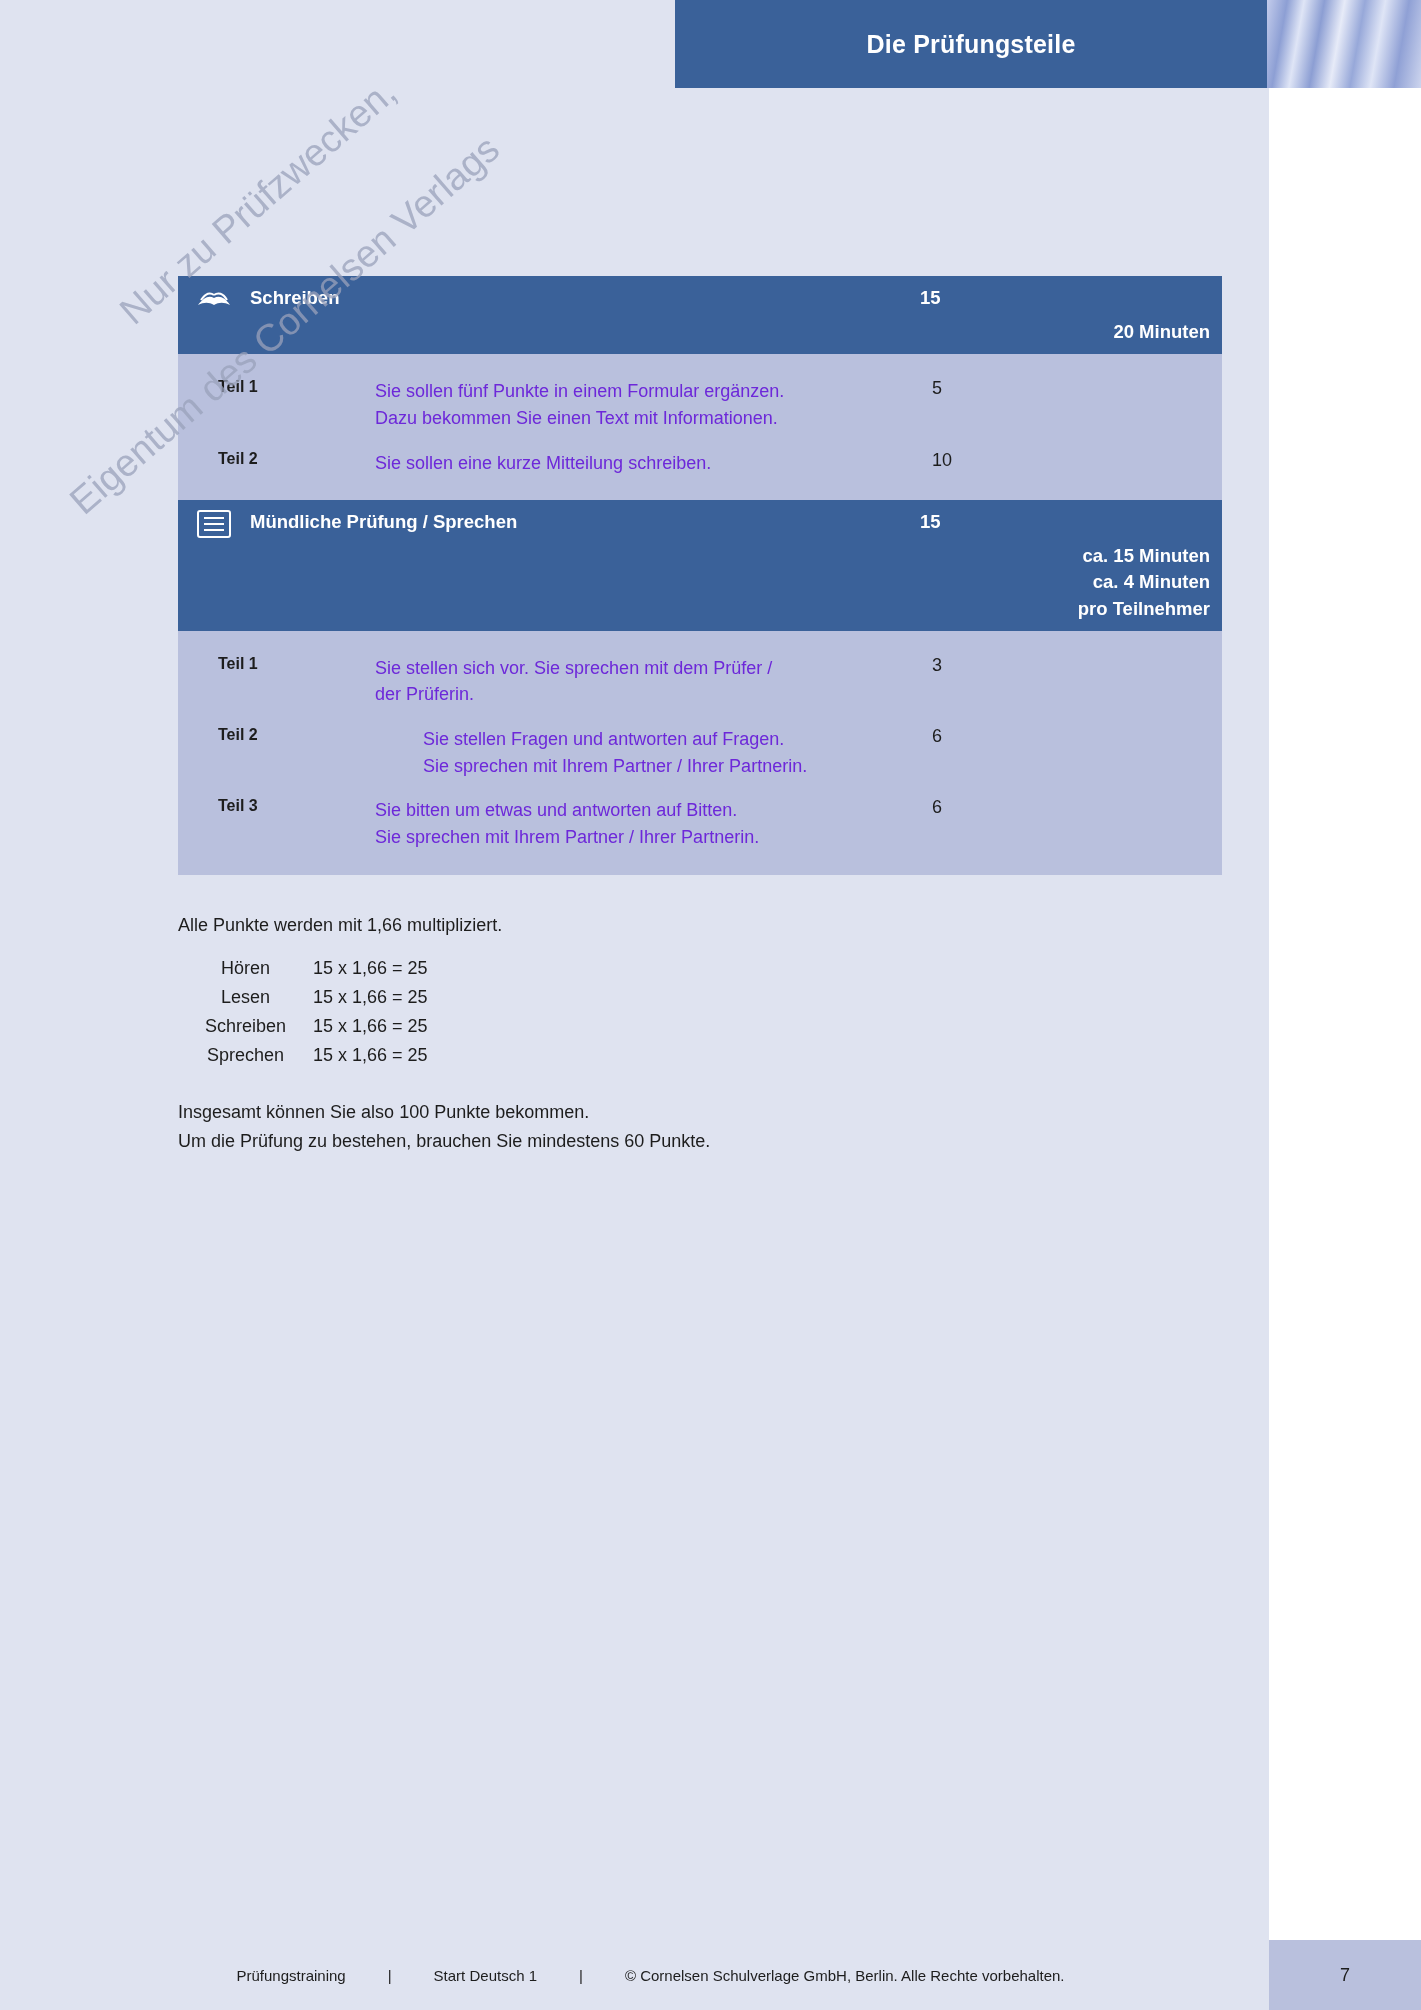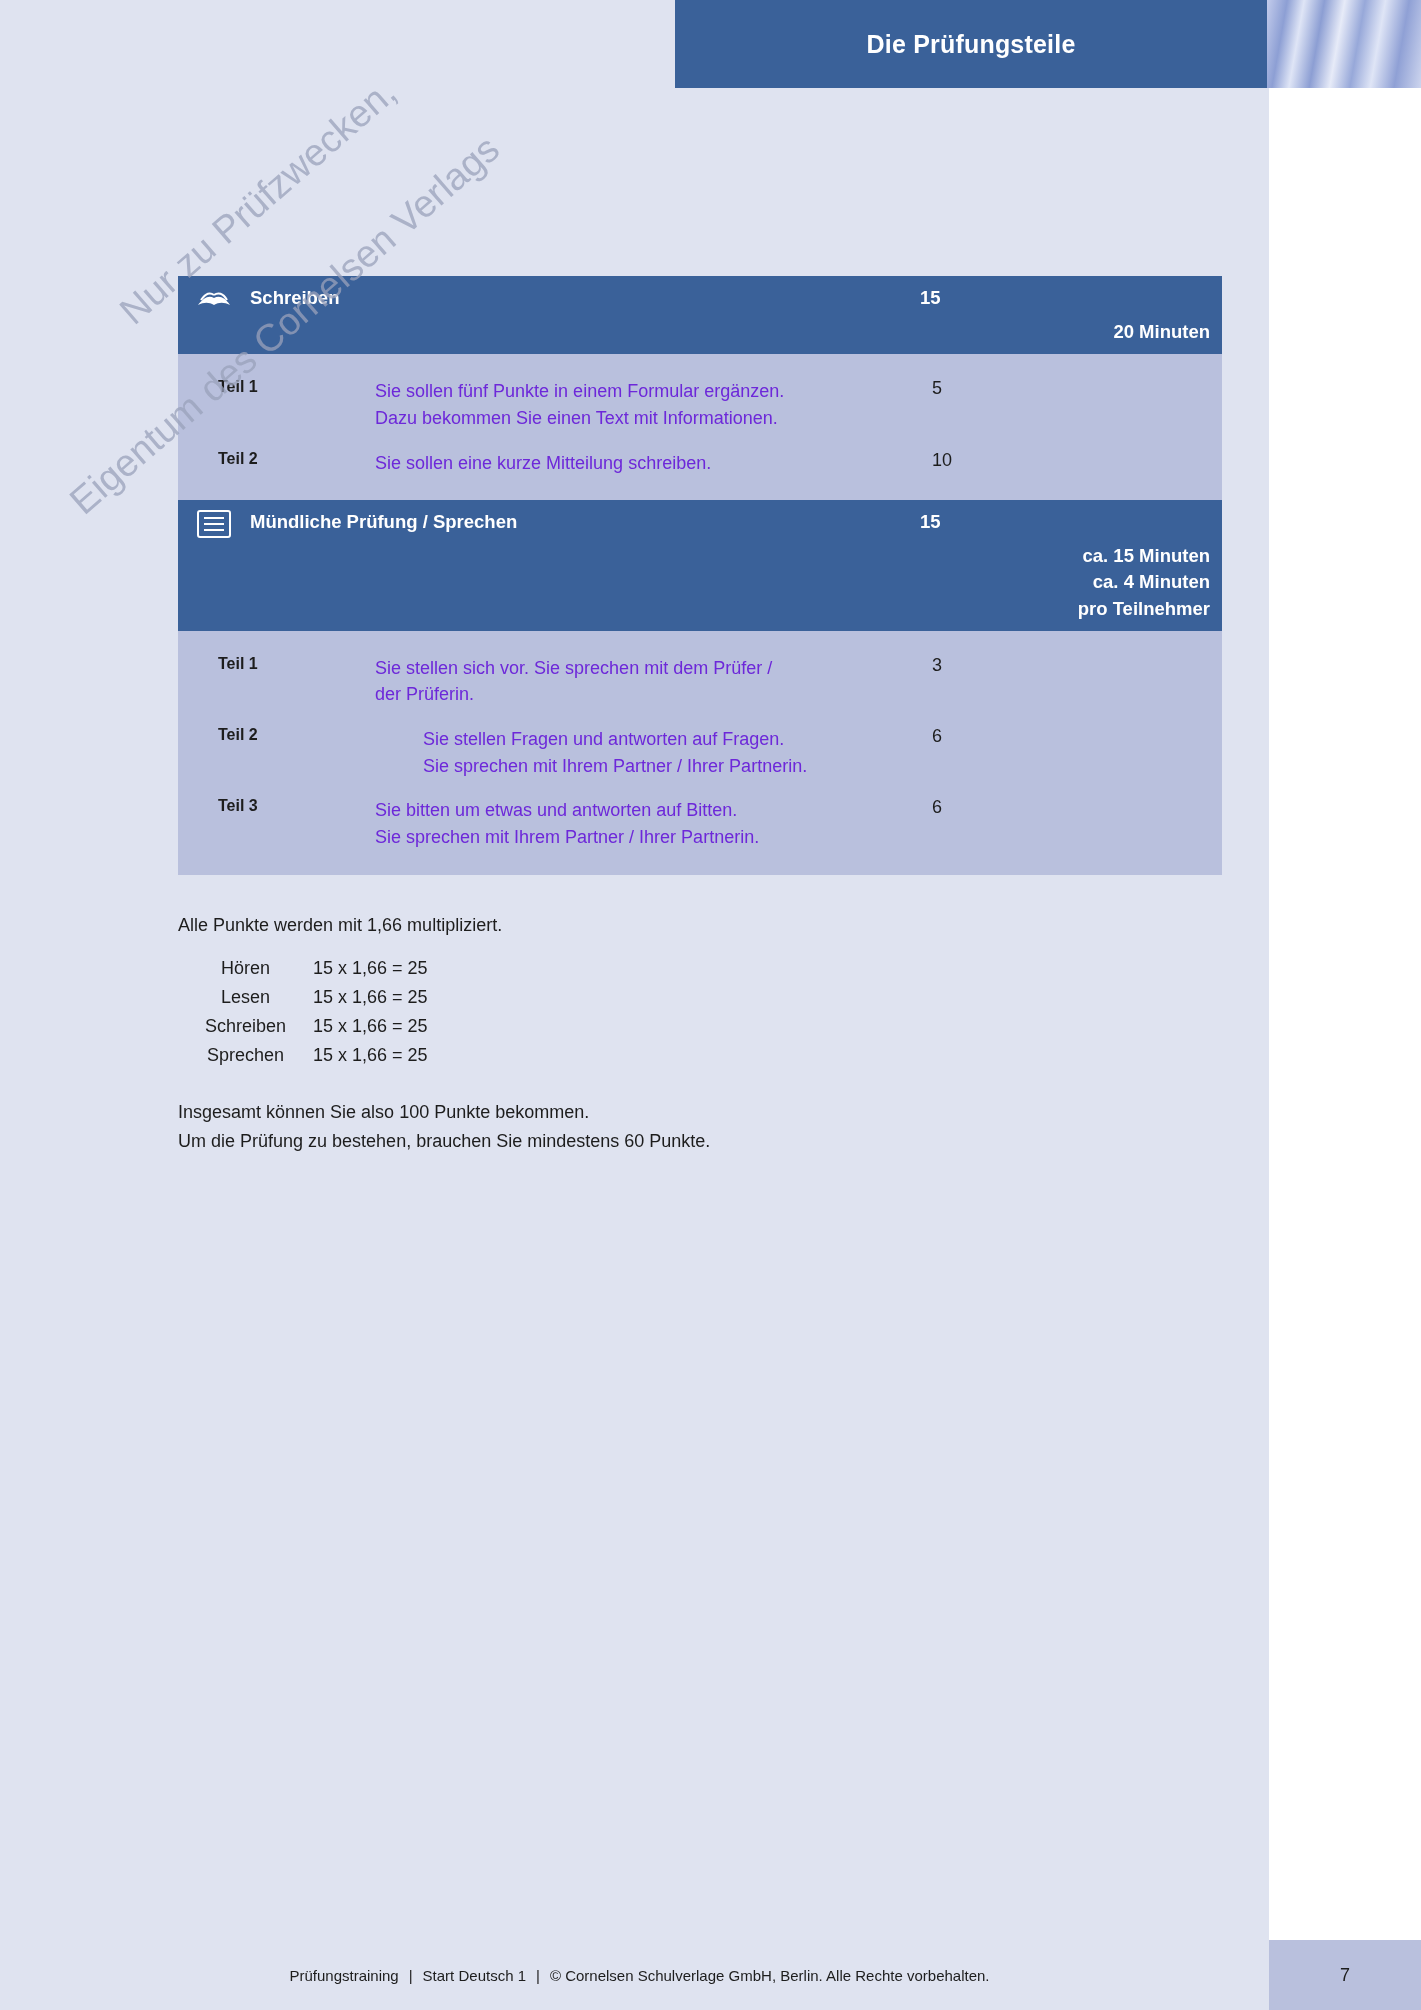--- a/index.html
+++ b/index.html
@@ -240,29 +240,30 @@
   
   .footer {
     position: absolute;
     left: 0;
     bottom: 0;
     width: 1421px;
     height: 70px;
   }
   .footer-text {
     position: absolute;
-    left: 5px;
+    left: 16px;
     top: 0;
     width: 1269px;
     height: 70px;
     display: flex;
     align-items: center;
     justify-content: center;
     font-size: 15px;
     color: #1d1d1d;
+    gap: 32px;
   }
   .footer-text .sep {
     padding: 0 10px;
     color: #1d1d1d;
   }
   .page-num-box {
     position: absolute;
     right: 0;
     top: 0;
     width: 152px;

